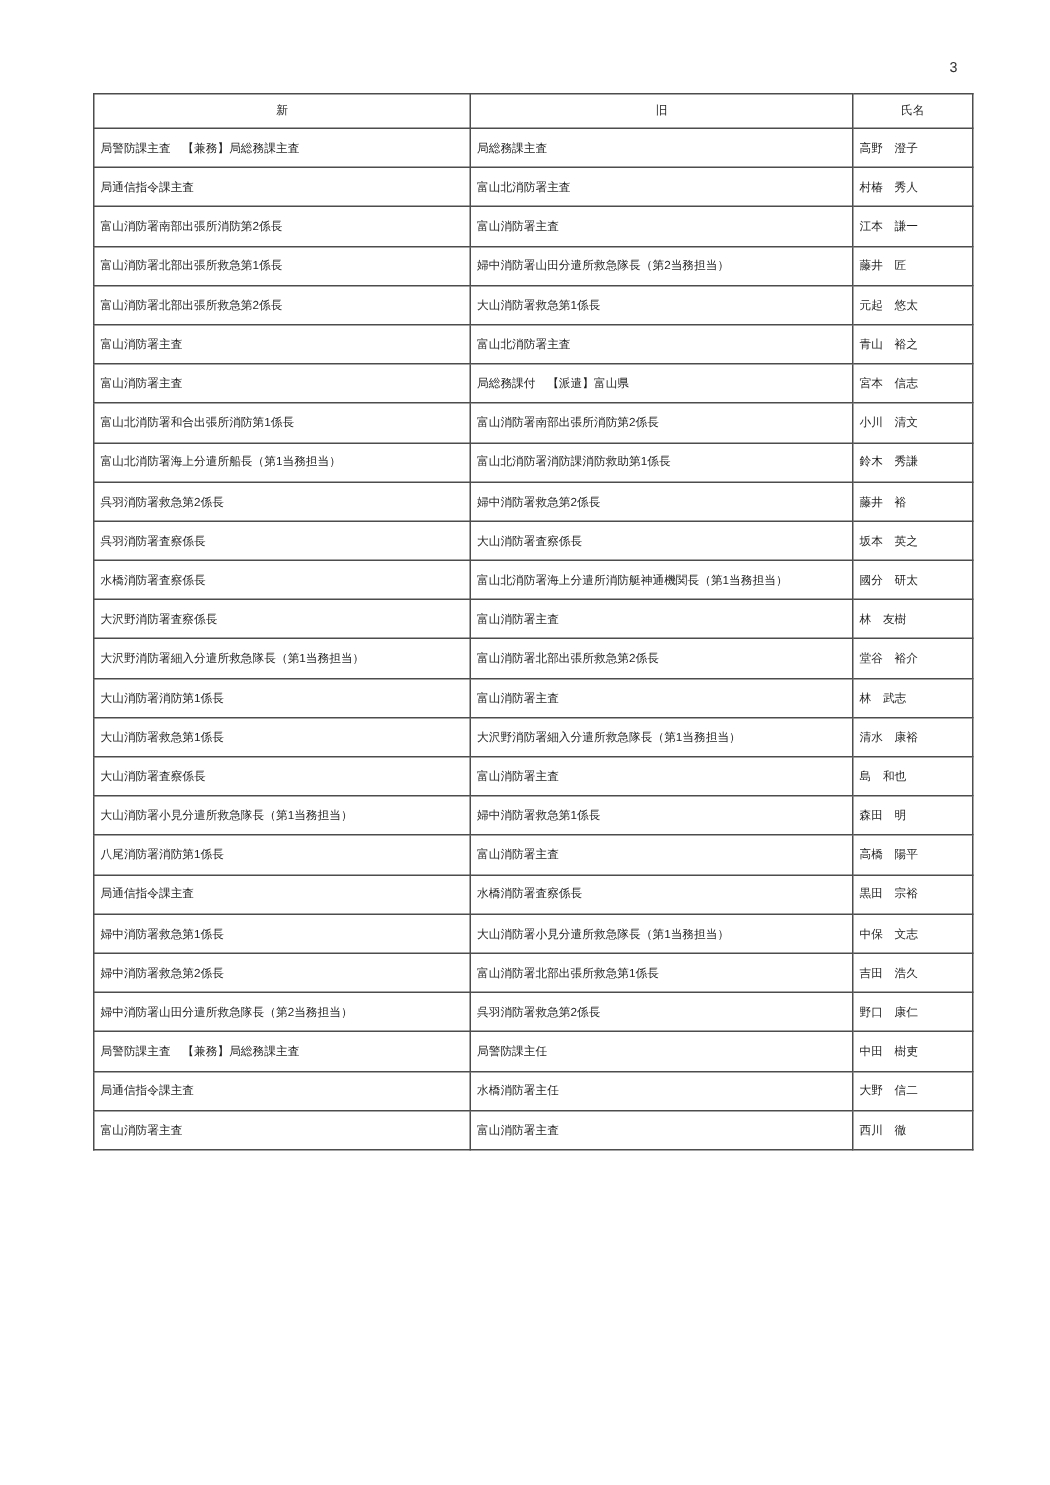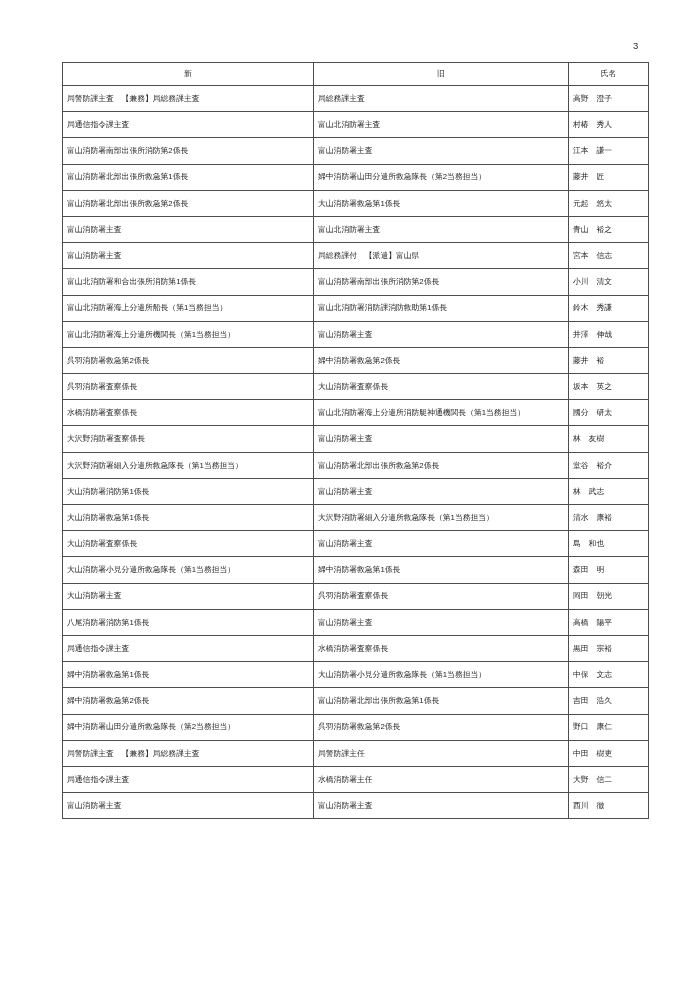--- a/index.html
+++ b/index.html
@@ -121,25 +121,20 @@
     <td>富山消防署南部出張所消防第2係長</td>
     <td>小川　清文</td>
   </tr>
 
   <tr>
     <td>富山北消防署海上分遣所船長（第1当務担当）</td>
     <td>富山北消防署消防課消防救助第1係長</td>
     <td>鈴木　秀謙</td>
   </tr>
 
-  <tr>
-    <td>富山北消防署海上分遣所機関長（第1当務担当）</td>
-    <td>富山消防署主査</td>
-    <td>井澤　伸哉</td>
-  </tr>
 
   <tr>
     <td>呉羽消防署救急第2係長</td>
     <td>婦中消防署救急第2係長</td>
     <td>藤井　裕</td>
   </tr>
 
   <tr>
     <td>呉羽消防署査察係長</td>
     <td>大山消防署査察係長</td>
@@ -182,25 +177,20 @@
     <td>富山消防署主査</td>
     <td>島　和也</td>
   </tr>
 
   <tr>
     <td>大山消防署小見分遣所救急隊長（第1当務担当）</td>
     <td>婦中消防署救急第1係長</td>
     <td>森田　明</td>
   </tr>
 
-  <tr>
-    <td>大山消防署主査</td>
-    <td>呉羽消防署査察係長</td>
-    <td>岡田　朝光</td>
-  </tr>
 
   <tr>
     <td>八尾消防署消防第1係長</td>
     <td>富山消防署主査</td>
     <td>高橋　陽平</td>
   </tr>
 
   <tr>
     <td>局通信指令課主査</td>
     <td>水橋消防署査察係長</td>

